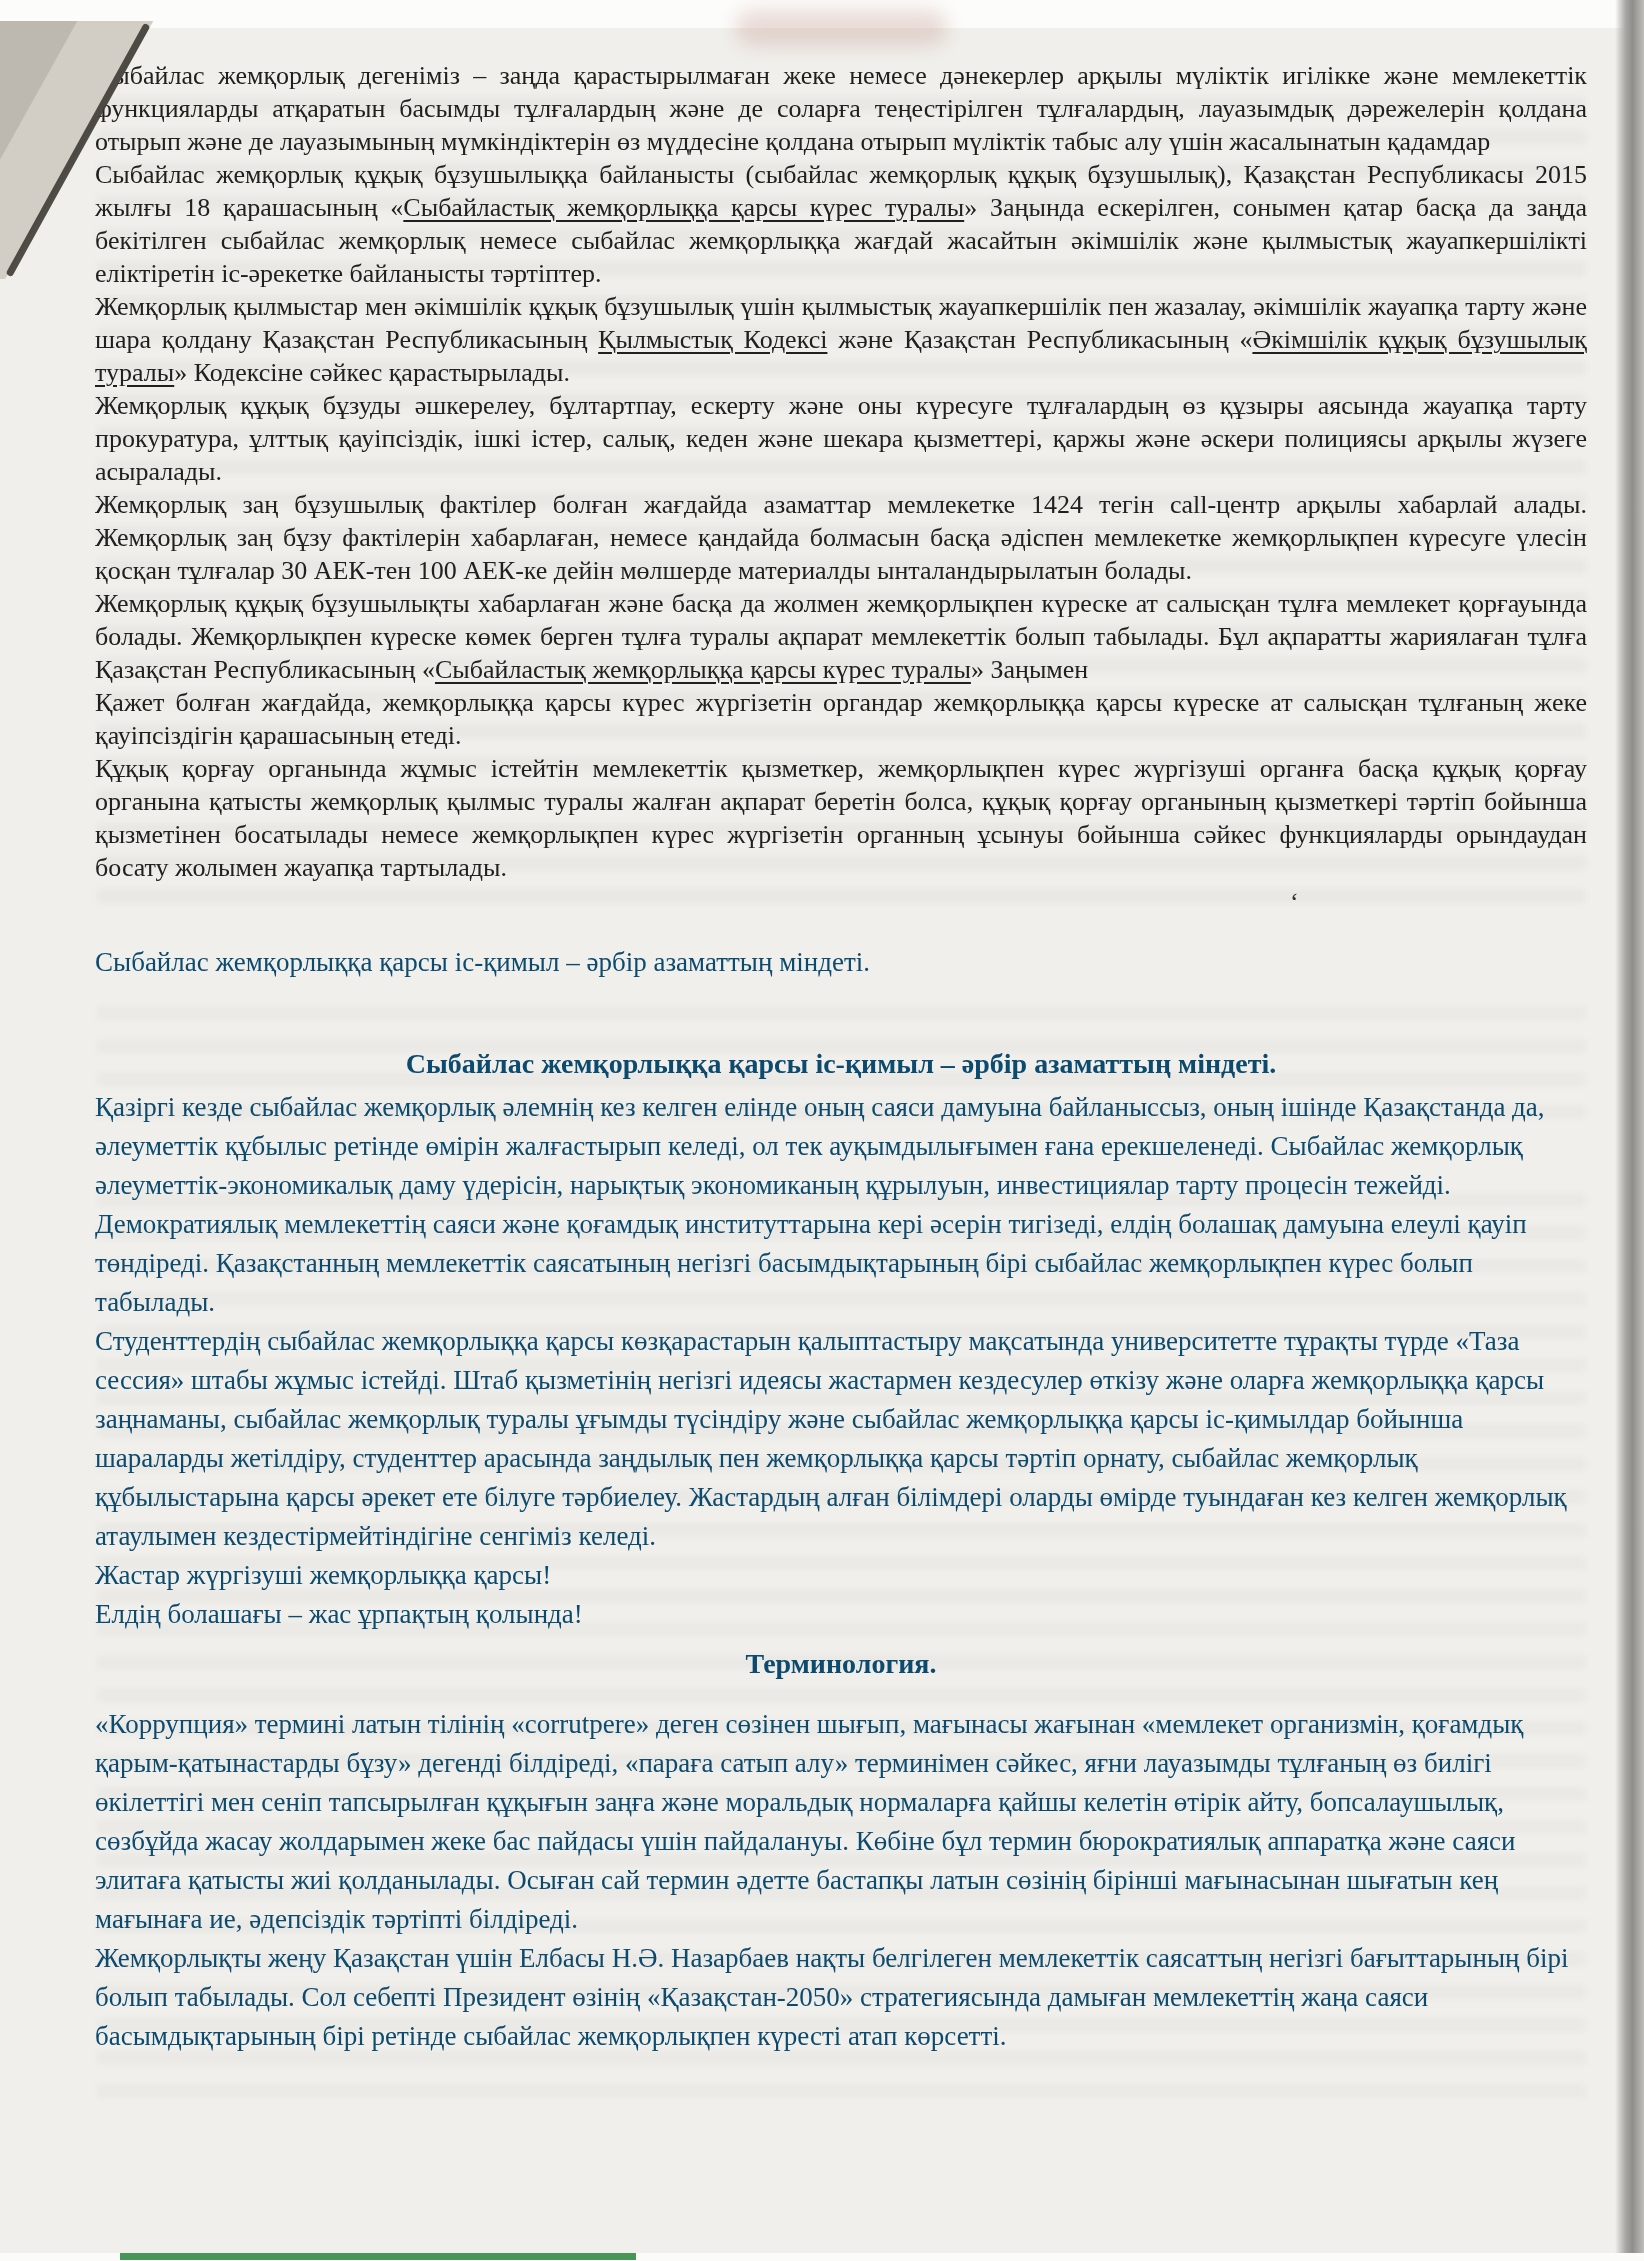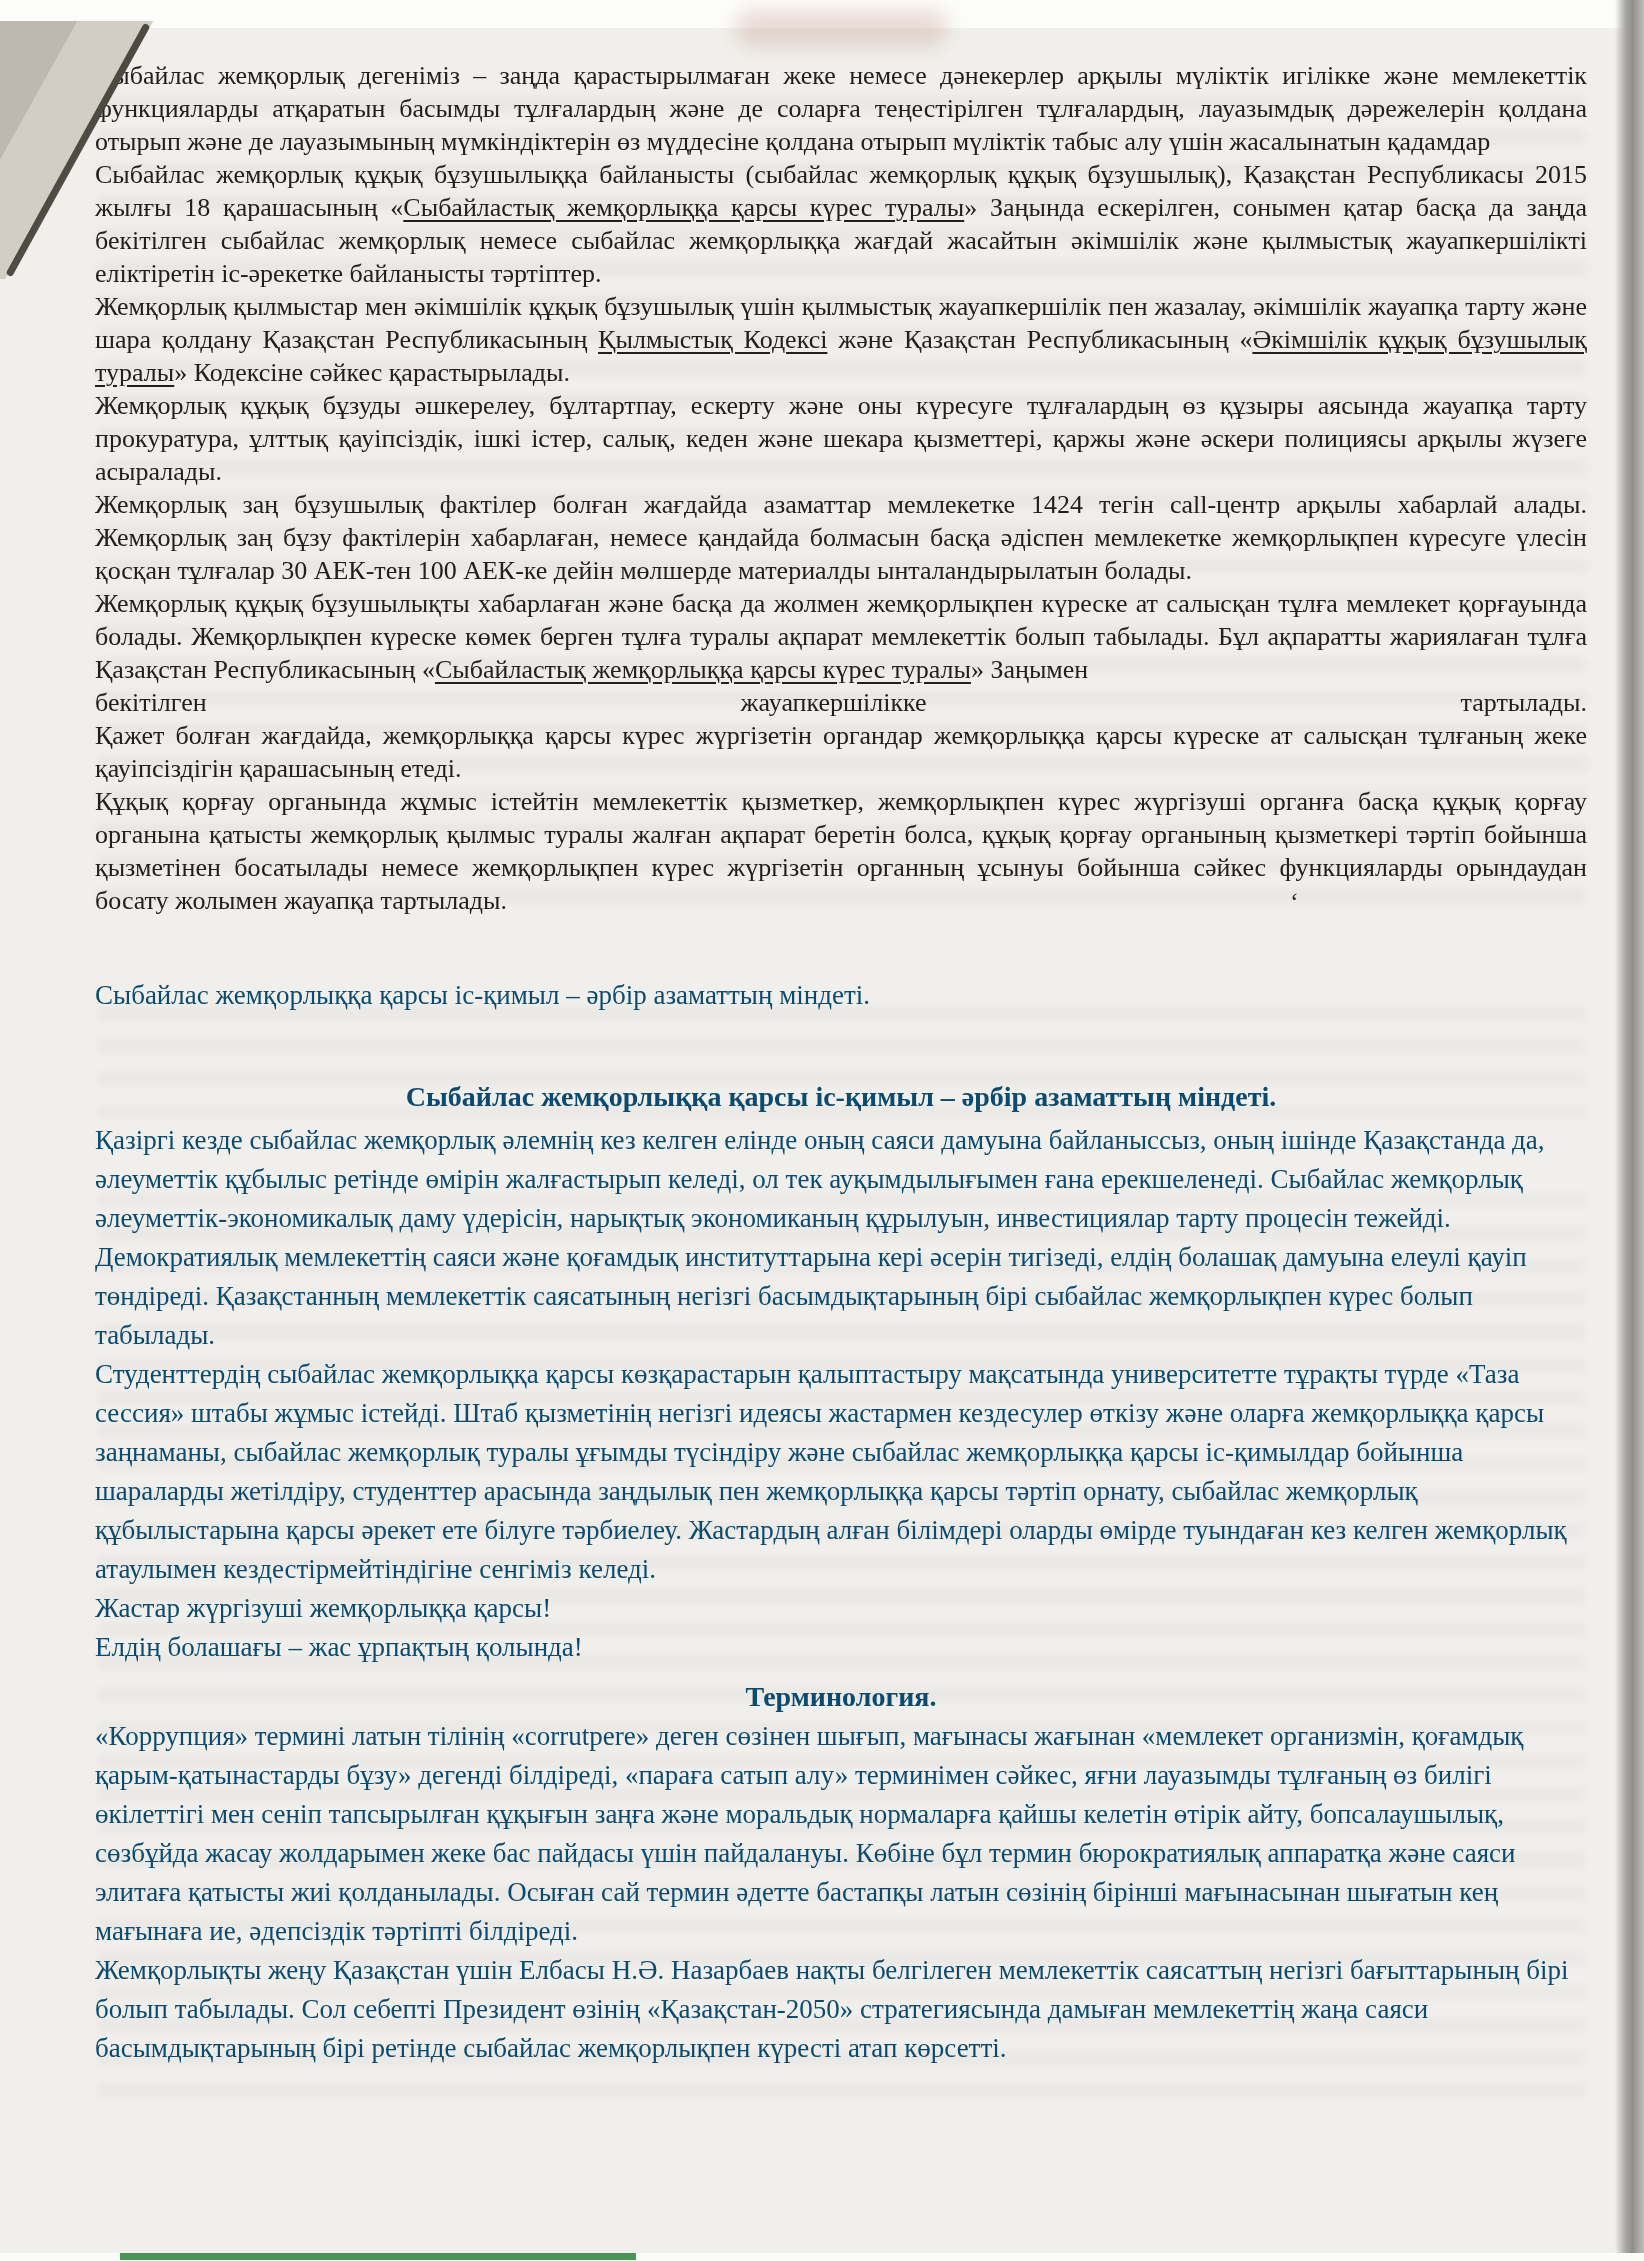--- a/index.html
+++ b/index.html
@@ -62,41 +62,36 @@
   .u {
     text-decoration:underline;
     text-underline-offset:3.9px;
     text-decoration-thickness:1.9px;
   }
   .spread { display:flex; justify-content:space-between; }
   
   .sec-duty-line           { margin-top:59px; }
   .sec-heading-duty        { margin-top:62px; font-size:28px; }
   .sec-current-state       { margin-top:5.2px; }
-  .sec-heading-terminology { margin-top:10.3px; margin-bottom:1px; font-size:28px; }
+  .sec-heading-terminology { margin-top:10.3px; margin-bottom:22px; font-size:28px; }
 </style>
 </head>
 <body style="--paper: #f0efeb; --ink: #21201e; --green: #489558;">
 
 <div class="ghost ghost-a"></div>
 <div class="ghost ghost-b"></div>
 <div class="ghost ghost-c"></div>
 
 <div class="page-content" id="doc-body">
     <p class="sec serif justify sec-definition"><span>Сыбайлас жемқорлық дегеніміз – заңда қарастырылмаған жеке немесе дәнекерлер арқылы мүліктік игілікке және мемлекеттік функцияларды атқаратын басымды тұлғалардың және де соларға теңестірілген тұлғалардың,  лауазымдық дәрежелерін қолдана отырып және де  лауазымының мүмкіндіктерін өз мүддесіне қолдана отырып мүліктік табыс алу үшін жасалынатын қадамдар</span></p>
     <p class="sec serif justify sec-law-2015"><span>Сыбайлас жемқорлық құқық бұзушылыққа байланысты (сыбайлас жемқорлық құқық бұзушылық), Қазақстан Республикасы 2015 жылғы 18 қарашасының «</span><span class="u">Сыбайластық жемқорлыққа қарсы күрес туралы</span><span>» Заңында ескерілген, сонымен қатар басқа да заңда бекітілген сыбайлас жемқорлық немесе сыбайлас жемқорлыққа жағдай жасайтын әкімшілік және қылмыстық жауапкершілікті еліктіретін іс-әрекетке байланысты тәртіптер.</span></p>
     <p class="sec serif justify sec-codes"><span>Жемқорлық қылмыстар мен әкімшілік құқық бұзушылық үшін қылмыстық жауапкершілік пен жазалау, әкімшілік жауапқа тарту және шара қолдану Қазақстан Республикасының </span><span class="u">Қылмыстық Кодексі</span><span> және Қазақстан Республикасының «</span><span class="u">Әкімшілік құқық бұзушылық туралы</span><span>» Кодексіне сәйкес қарастырылады.</span></p>
     <p class="sec serif justify sec-enforcement-bodies"><span>Жемқорлық құқық бұзуды әшкерелеу, бұлтартпау, ескерту және оны күресуге тұлғалардың өз құзыры аясында жауапқа тарту прокуратура, ұлттық қауіпсіздік, ішкі істер, салық, кеден және шекара қызметтері, қаржы және әскери полициясы арқылы жүзеге асыралады.</span></p>
     <p class="sec serif justify sec-call-center"><span>Жемқорлық заң бұзушылық фактілер болған жағдайда азаматтар мемлекетке 1424 тегін call-центр арқылы хабарлай алады. Жемқорлық заң бұзу фактілерін хабарлаған, немесе қандайда болмасын басқа әдіспен мемлекетке жемқорлықпен күресуге үлесін қосқан тұлғалар 30 АЕК-тен 100 АЕК-ке дейін мөлшерде материалды ынталандырылатын болады.</span></p>
     <p class="sec serif justify sec-state-protection"><span>Жемқорлық құқық бұзушылықты хабарлаған және басқа да жолмен жемқорлықпен күреске ат салысқан тұлға мемлекет қорғауында болады. Жемқорлықпен күреске көмек берген тұлға туралы ақпарат мемлекеттік болып табылады. Бұл ақпаратты жариялаған тұлға Қазақстан Республикасының «</span><span class="u">Сыбайластық  жемқорлыққа қарсы күрес  туралы</span><span>» Заңымен</span></p>
-    <div class="sec spread serif sec-spread-line">
-      <span>бекітілген</span>
-      <span>жауапкершілікке</span>
-      <span>тартылады.</span>
-    </div>
     <p class="sec serif justify sec-personal-safety"><span>Қажет болған жағдайда, жемқорлыққа қарсы күрес жүргізетін органдар жемқорлыққа қарсы күреске ат салысқан тұлғаның жеке қауіпсіздігін қарашасының етеді.</span></p>
     <p class="sec serif justify sec-false-info"><span>Құқық қорғау органында жұмыс істейтін мемлекеттік қызметкер, жемқорлықпен күрес жүргізуші органға басқа құқық қорғау органына қатысты жемқорлық қылмыс туралы жалған ақпарат беретін болса, құқық қорғау органының қызметкері тәртіп бойынша қызметінен босатылады немесе жемқорлықпен күрес жүргізетін органның ұсынуы бойынша сәйкес функцияларды орындаудан босату жолымен жауапқа тартылады.</span></p>
     <p class="sec sans sec-duty-line"><span>Сыбайлас жемқорлыққа қарсы іс-қимыл – әрбір азаматтың міндеті.</span></p>
     <h2 class="sec sans center bold sec-heading-duty"><span>Сыбайлас жемқорлыққа қарсы іс-қимыл – әрбір азаматтың міндеті.</span></h2>
     <p class="sec sans sec-current-state"><span>Қазіргі кезде сыбайлас  жемқорлық  әлемнің кез келген елінде оның саяси дамуына байланыссыз, оның ішінде Қазақстанда да, әлеуметтік құбылыс ретінде өмірін жалғастырып келеді, ол тек ауқымдылығымен ғана ерекшеленеді. Сыбайлас жемқорлық әлеуметтік-экономикалық даму үдерісін, нарықтық экономиканың құрылуын, инвестициялар тарту процесін тежейді. Демократиялық мемлекеттің саяси және қоғамдық институттарына кері әсерін тигізеді, елдің болашақ дамуына елеулі қауіп төндіреді. Қазақстанның мемлекеттік саясатының негізгі басымдықтарының бірі сыбайлас жемқорлықпен күрес болып табылады.</span></p>
     <p class="sec sans sec-taza-session"><span>Студенттердің сыбайлас жемқорлыққа қарсы көзқарастарын қалыптастыру мақсатында университетте тұрақты түрде «Таза сессия» штабы жұмыс істейді. Штаб қызметінің негізгі идеясы жастармен кездесулер өткізу және оларға жемқорлыққа қарсы заңнаманы, сыбайлас жемқорлық туралы ұғымды түсіндіру және сыбайлас жемқорлыққа қарсы іс-қимылдар бойынша шараларды жетілдіру, студенттер арасында заңдылық пен жемқорлыққа қарсы тәртіп орнату, сыбайлас жемқорлық құбылыстарына қарсы әрекет ете білуге тәрбиелеу. Жастардың алған білімдері оларды өмірде туындаған кез келген жемқорлық атаулымен кездестірмейтіндігіне сенгіміз келеді.</span></p>
     <p class="sec sans sec-youth-slogan"><span>Жастар жүргізуші жемқорлыққа қарсы!</span></p>
     <p class="sec sans sec-future-slogan"><span>Елдің болашағы – жас ұрпақтың қолында!</span></p>
     <h2 class="sec sans center bold sec-heading-terminology"><span>Терминология.</span></h2>
     <p class="sec sans sec-corruption-term"><span>«Коррупция» термині латын тілінің «corrutpere» деген сөзінен шығып, мағынасы жағынан «мемлекет организмін, қоғамдық қарым-қатынастарды бұзу» дегенді білдіреді, «параға сатып алу» терминімен сәйкес, яғни лауазымды тұлғаның өз билігі өкілеттігі мен сеніп тапсырылған құқығын заңға және моральдық нормаларға қайшы келетін өтірік айту, бопсалаушылық, сөзбұйда жасау жолдарымен жеке бас пайдасы үшін пайдалануы. Көбіне бұл термин бюрократиялық аппаратқа және саяси элитаға қатысты жиі қолданылады. Осыған сай термин әдетте бастапқы латын сөзінің бірінші мағынасынан шығатын кең мағынаға ие, әдепсіздік тәртіпті білдіреді.</span></p>

